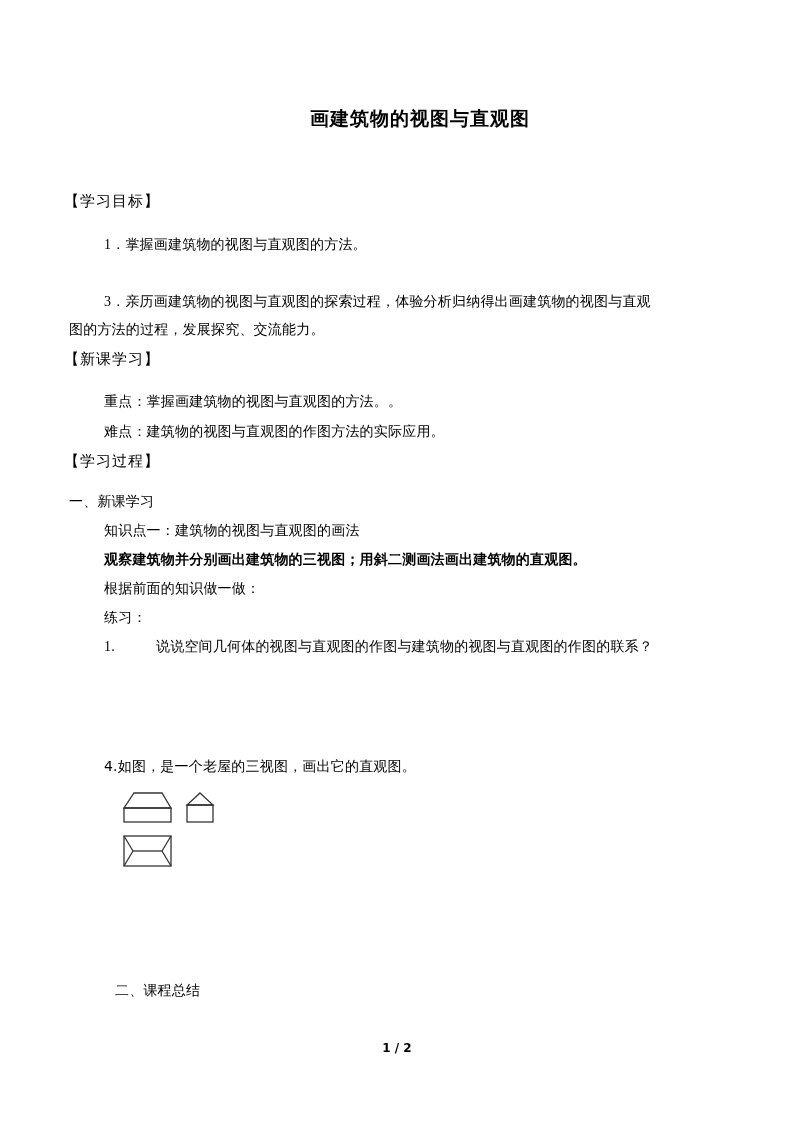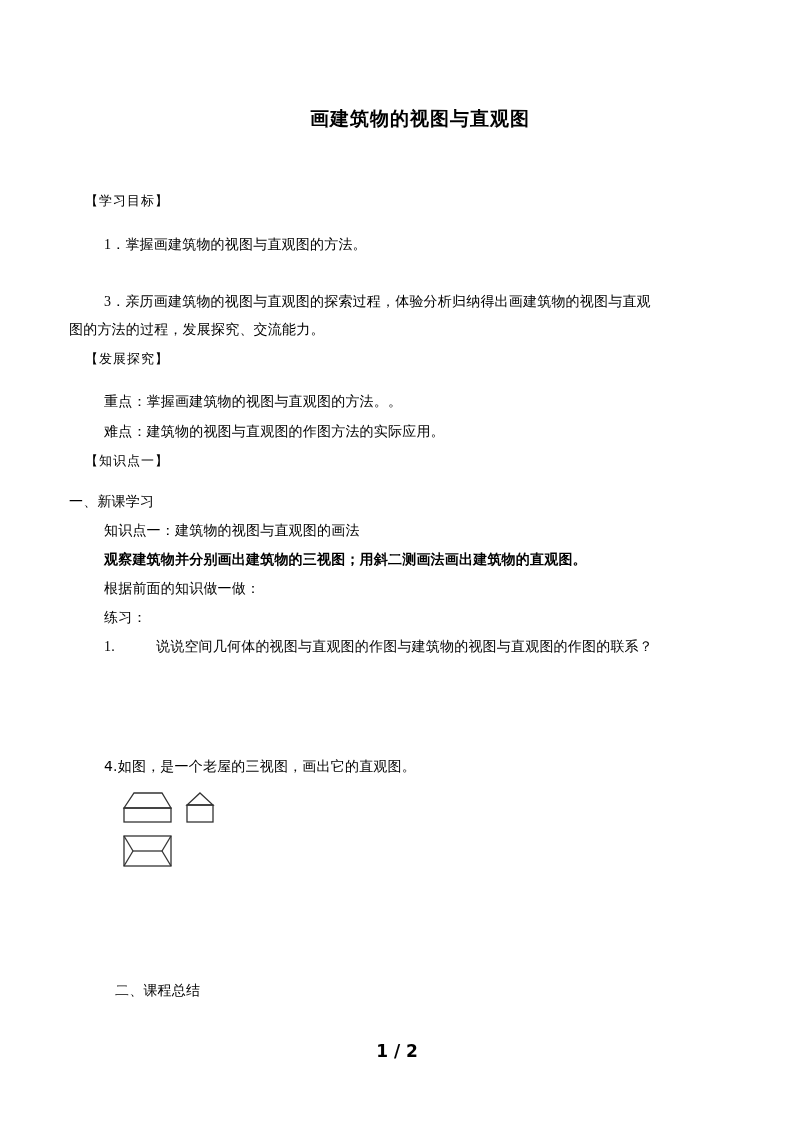--- a/index.html
+++ b/index.html
@@ -8,51 +8,51 @@
     font-family: "DejaVu Sans", "Liberation Sans", sans-serif;
     color: #000000;
   }
   .page { position: absolute; left: 0; top: 0; width: 794px; height: 1123px; }
   .abs { position: absolute; white-space: nowrap; }
   .title {
     left: 0; width: 840px; top: 106px; text-align: center;
     font-family: "DejaVu Serif", "Liberation Serif", serif;
     font-weight: bold; font-size: 19px; letter-spacing: 1px;
   }
-  .section-head { font-size: 13px; letter-spacing: 1px; margin-left: 21px; }
+  .section-head { font-size: 15px; letter-spacing: 1px; }
   .body-text { font-size: 14px; letter-spacing: 0.2px; }
   .num { font-family: "Liberation Serif", serif; }
   .figure { position: absolute; left: 118px; top: 788px; }
   .footer {
     left: 0; width: 794px; top: 1041px; text-align: center;
-    font-family: "DejaVu Sans", sans-serif; font-weight: bold; font-size: 17px;
+    font-family: "DejaVu Sans", sans-serif; font-weight: bold; font-size: 12px;
   }
 </style>
 </head>
 <body>
 
 <div class="page">
 
   <div class="abs title">画建筑物的视图与直观图</div>
 
   <div class="abs section-head" style="left:64px; top:192px;">【学习目标】</div>
 
   <div class="abs body-text" style="left:104px; top:236px;">
     <span class="num">1．</span><span>掌握画建筑物的视图与直观图的方法。</span>
   </div>
   <div class="abs body-text" style="left:104px; top:293px;">
     <span class="num">3．</span><span>亲历画建筑物的视图与直观图的探索过程，体验分析归纳得出画建筑物的视图与直观</span>
   </div>
   <div class="abs body-text" style="left:69px; top:321px;">图的方法的过程，发展探究、交流能力。</div>
 
-  <div class="abs section-head" style="left:64px; top:350px;">【发展探究】</div>
+  <div class="abs section-head" style="left:64px; top:350px;">【新课学习】</div>
   <div class="abs body-text" style="left:104px; top:393px;">重点：掌握画建筑物的视图与直观图的方法。。</div>
   <div class="abs body-text" style="left:104px; top:423px;">难点：建筑物的视图与直观图的作图方法的实际应用。</div>
 
-  <div class="abs section-head" style="left:64px; top:452px;">【知识点一】</div>
+  <div class="abs section-head" style="left:64px; top:452px;">【学习过程】</div>
   <div class="abs body-text" style="left:69px; top:493px;">一、新课学习</div>
   <div class="abs body-text" style="left:104px; top:522px;">知识点一：建筑物的视图与直观图的画法</div>
   <div class="abs body-text" style="left:104px; top:551px;font-weight:bold;">观察建筑物并分别画出建筑物的三视图；用斜二测画法画出建筑物的直观图。</div>
   <div class="abs body-text" style="left:104px; top:580px;">根据前面的知识做一做：</div>
   <div class="abs body-text" style="left:104px; top:609px;">练习：</div>
   <div class="abs body-text" style="left:104px; top:638px;">
     <span class="num" style="display:inline-block; width:52px;">1.</span><span>说说空间几何体的视图与直观图的作图与建筑物的视图与直观图的作图的联系？</span>
   </div>
 
   <div class="abs body-text" style="left:104px; top:758px;">4.如图，是一个老屋的三视图，画出它的直观图。</div>

